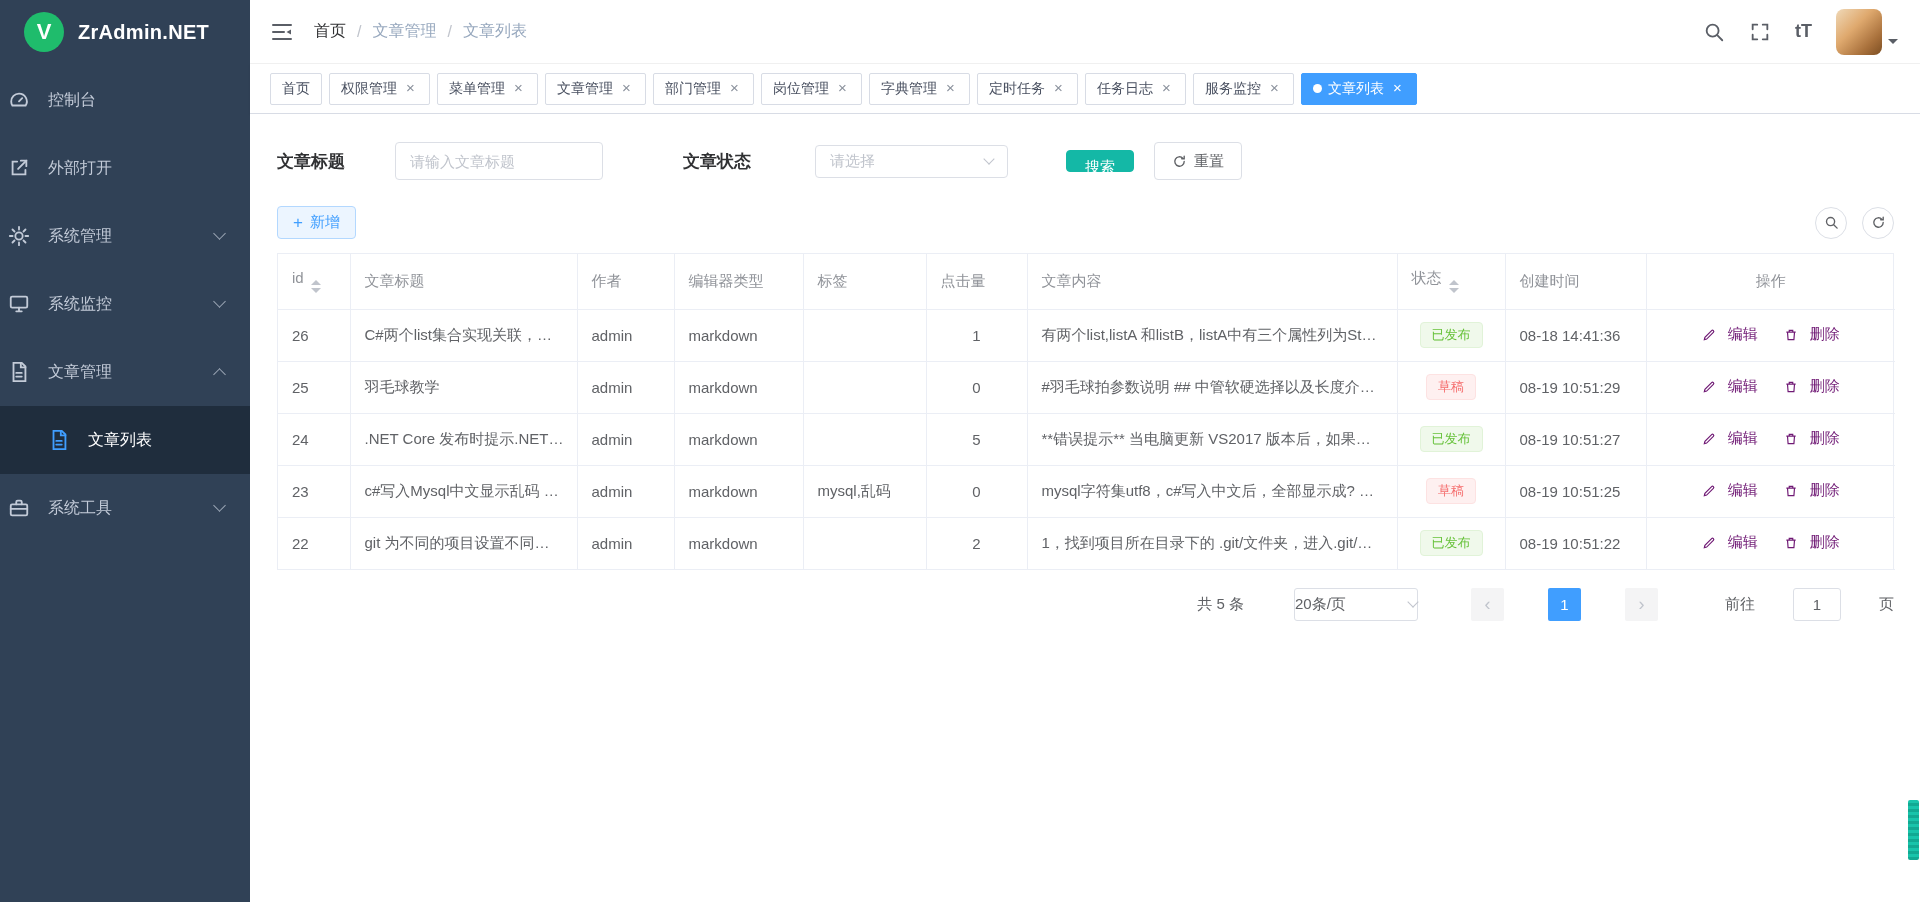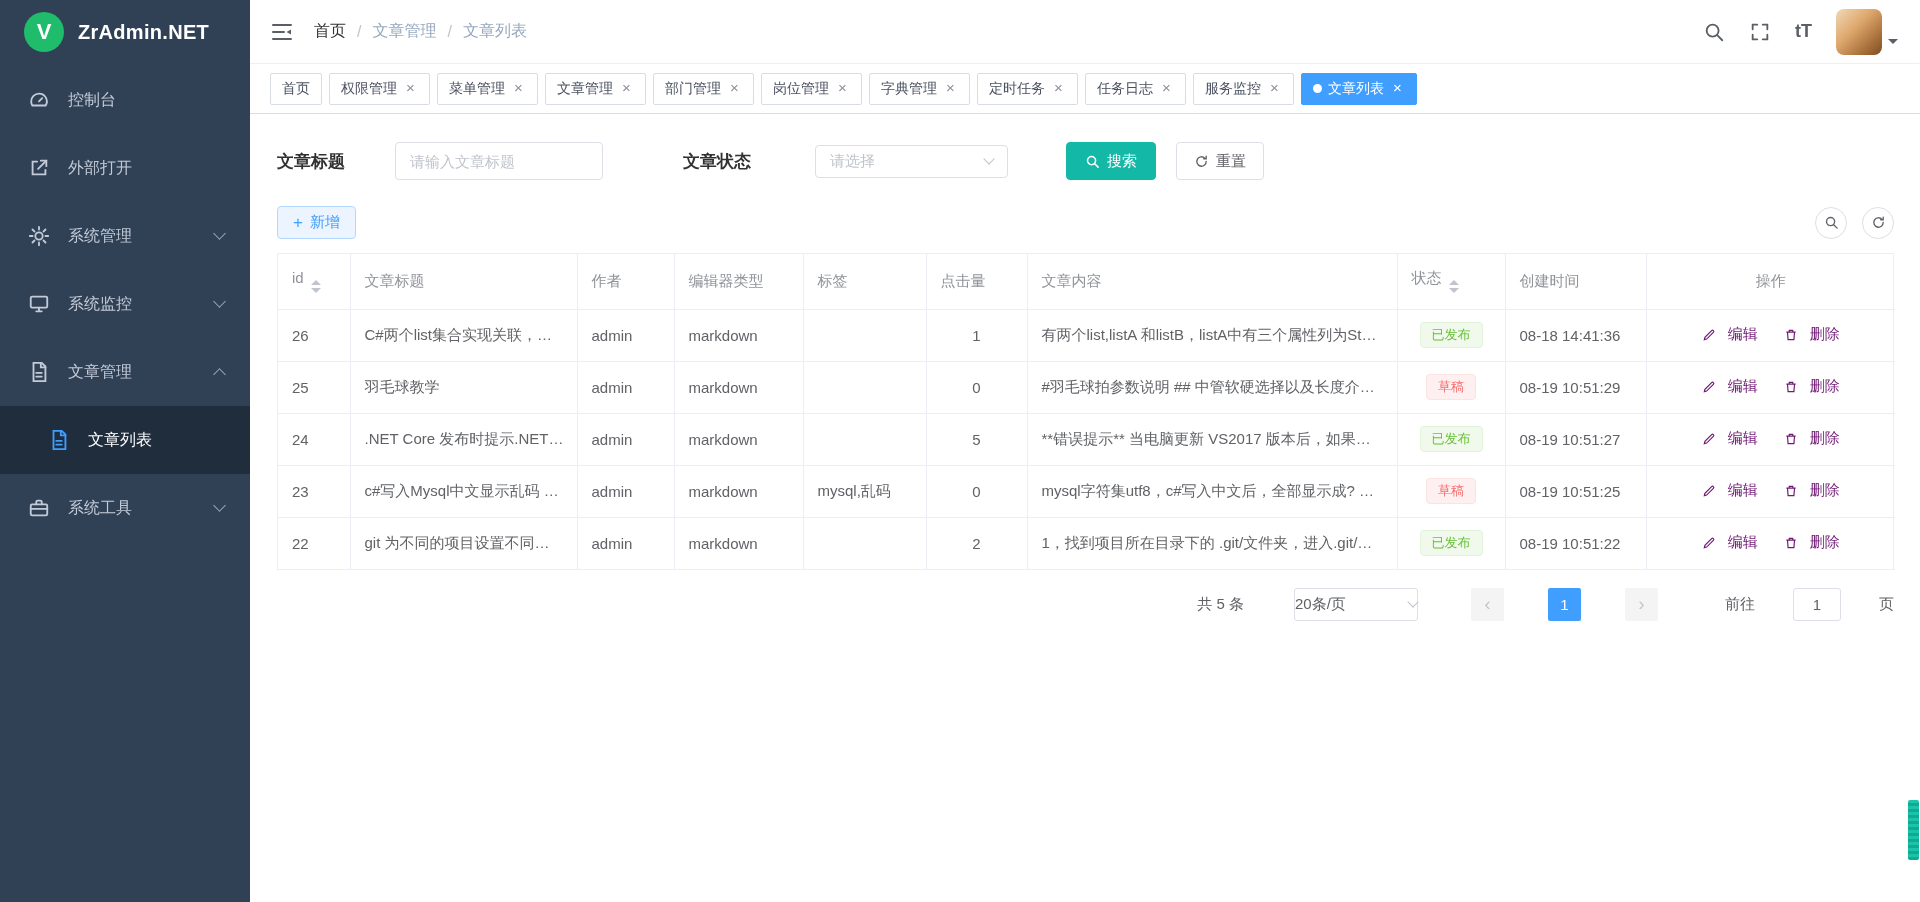--- a/index.html
+++ b/index.html
@@ -7,21 +7,21 @@
   body { font-family:"Liberation Sans","DejaVu Sans",sans-serif; background:#fff; color:#606266; }
   .app { display:flex; width:100%; height:100%; }
 
   
   .sidebar { width:250px; background:#304156; flex-shrink:0; display:flex; flex-direction:column; }
   .logo-row { height:64px; display:flex; align-items:center; padding-left:24px; gap:14px; }
   .logo-circle { width:40px; height:40px; border-radius:50%; background:#1fbc6c; color:#fff;
                  display:flex; align-items:center; justify-content:center; font-weight:bold; font-size:22px; }
   .logo-title { color:#fff; font-size:20px; font-weight:bold; letter-spacing:.3px; }
   .menu { flex:1; margin-top:2px; }
-  .menu-item { height:68px; display:flex; align-items:center; padding:0 28px; color:#c3cbd8;
+  .menu-item { height:68px; display:flex; align-items:center; padding:0 8px; color:#c3cbd8;
                font-size:16px; cursor:pointer; position:relative; }
   .menu-item .mi-icon { width:22px; height:22px; margin-right:18px; display:inline-flex; flex-shrink:0; }
   .menu-item svg { width:22px; height:22px; }
   .menu-item.sub { padding-left:48px; }
   .menu-item.active { background:#1f2d3d; color:#fff; }
   .menu-item.active .mi-icon { color:#409eff; }
   .chev { width:9px; height:9px; border-right:1.6px solid #9aa6b5; border-bottom:1.6px solid #9aa6b5;
           position:absolute; right:26px; top:50%; transform:rotate(45deg); margin-top:-7px; }
   .chev.up { transform:rotate(225deg); margin-top:-2px; }
 
@@ -64,21 +64,21 @@
   .f-input { width:208px; height:38px; border:1px solid #dcdfe6; border-radius:4px; padding:0 14px;
              font-size:15px; color:#606266; margin-left:50px; outline:none; font-family:inherit; }
   .f-input::placeholder { color:#c0c4cc; }
   .f-select { width:193px; height:33px; border:1px solid #dcdfe6; border-radius:4px; display:flex;
               align-items:center; padding:0 14px; color:#c0c4cc; font-size:15px; margin-left:64px; cursor:pointer; }
   .sel-chev { width:8px; height:8px; border-right:1.6px solid #c0c4cc; border-bottom:1.6px solid #c0c4cc;
               transform:rotate(45deg); margin-left:auto; margin-top:-4px; }
   .btn { display:inline-flex; align-items:center; gap:7px; border-radius:4px; font-size:15px;
          cursor:pointer; font-family:inherit; }
   .btn svg { width:15px; height:15px; }
-  .btn-search { height:38px; padding:0 18px; background:#14b8a6; border:1px solid #14b8a6; color:#fff; margin-left:58px; }
+  .btn-search { height:22px; padding:0 18px; background:#14b8a6; border:1px solid #14b8a6; color:#fff; margin-left:58px;flex-direction:column; }
   .btn-reset { height:38px; padding:0 17px; background:#fff; border:1px solid #dcdfe6; color:#606266; margin-left:20px; }
 
   .action-row { display:flex; align-items:center; margin-top:26px; }
   .btn-add { height:33px; padding:0 15px; background:#ecf5ff; border:1px solid #b3d8ff; color:#409eff; }
   .btn-add .plus { font-size:17px; line-height:1; }
   .right-tools { margin-left:auto; display:flex; gap:15px; }
   .circle-btn { width:32px; height:32px; border-radius:50%; border:1px solid #dcdfe6; background:#fff;
                 display:flex; align-items:center; justify-content:center; color:#606266; cursor:pointer; }
   .circle-btn svg { width:15px; height:15px; }
 

